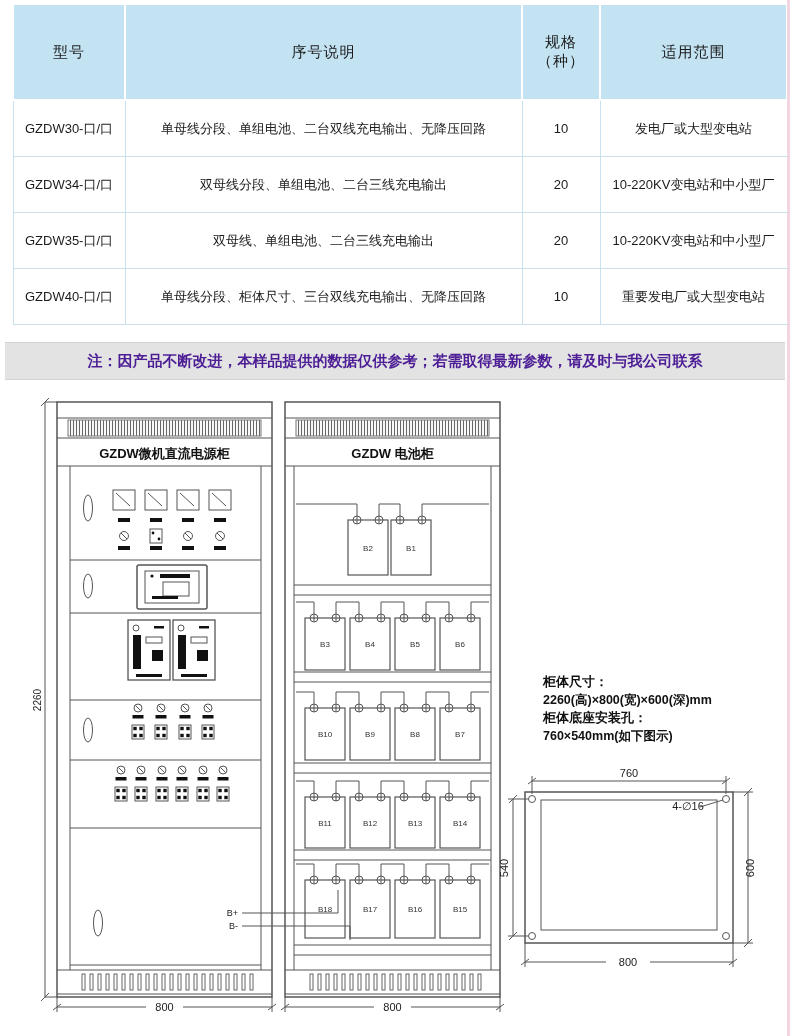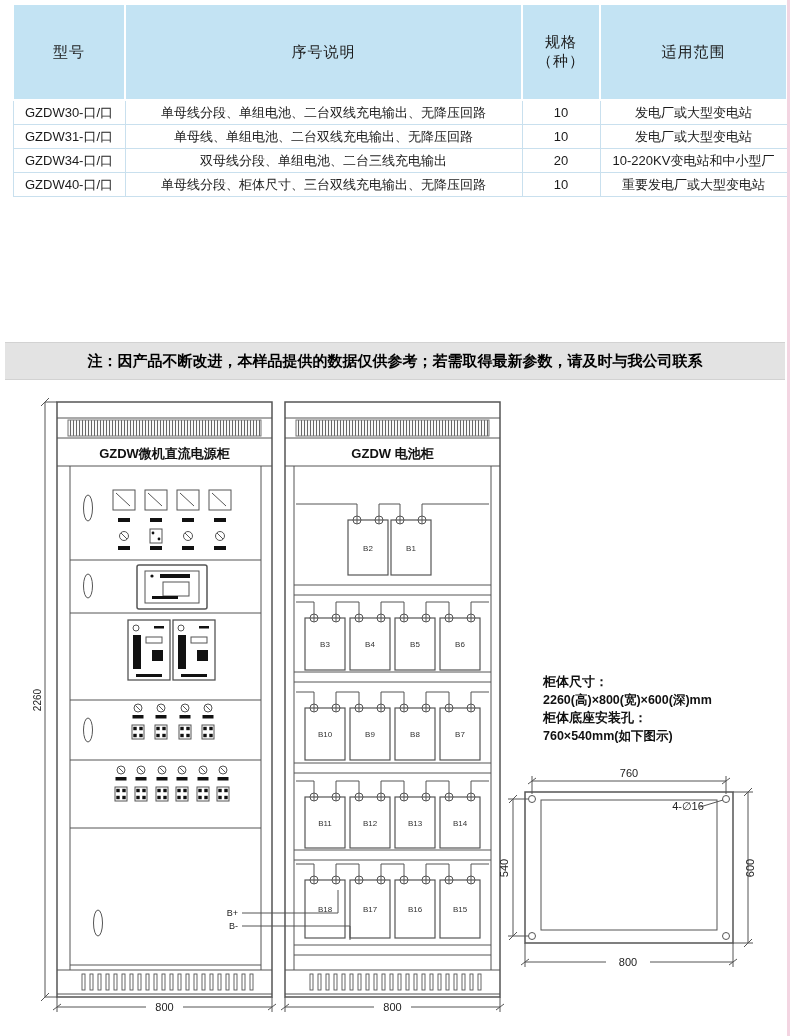--- a/index.html
+++ b/index.html
@@ -11,28 +11,28 @@
   .spec-table{
     position:absolute;left:12px;top:3px;width:774px;
     border-collapse:collapse;table-layout:fixed;
   }
   .spec-table th{
     background:#c3e3f3;height:92px;font-weight:normal;font-size:15px;
     border:2px solid #ffffff;color:#1c1c1c;letter-spacing:1px;
   }
   .spec-table td{
     background:#ffffff;border:1px solid #c9e0ee;height:23px;
-    font-size:13px;text-align:center;padding:0 2px;white-space:nowrap;overflow:hidden;
+    font-size:13px;text-align:center;padding:16px 2px;white-space:nowrap;overflow:hidden;
   }
   .spec-table td.model{font-size:13px;}
   
   .note-bar{
     position:absolute;left:5px;top:342px;width:780px;height:36px;
     background:#e3e3e3;border-top:1px solid #d2d2d2;border-bottom:1px solid #d2d2d2;
-    text-align:center;line-height:36px;font-size:15px;font-weight:bold;color:#000000;
+    text-align:center;line-height:36px;font-size:15px;font-weight:bold;color:#4c1d95;
   }
   
   .drawing{position:absolute;left:0;top:378px;width:786px;height:658px;}
   svg{font-family:"Liberation Sans", sans-serif;}
   .cab-title{font-size:13px;font-weight:bold;fill:#111;}
   .dim{font-size:11px;fill:#222;}
   .dim-sm{font-size:10px;fill:#222;}
   .spec-label{font-size:13px;font-weight:bold;fill:#111;}
   .spec-value{font-size:12.5px;font-weight:bold;fill:#111;}
   .batt-label{font-size:8px;fill:#333;}
@@ -62,28 +62,28 @@
         </tr>
       </thead>
     <tbody id="tbody">
         <tr>
           <td class="model">GZDW30-口/口</td>
           <td>单母线分段、单组电池、二台双线充电输出、无降压回路</td>
           <td>10</td>
           <td>发电厂或大型变电站</td>
         </tr>
         <tr>
-          <td class="model">GZDW31-口/口</td>
-          <td>单母线、单组电池、二台双线充电输出、无降压回路</td>
-          <td>10</td>
-          <td>发电厂或大型变电站</td>
+          <td class="model">GZDW34-口/口</td>
+          <td>双母线分段、单组电池、二台三线充电输出</td>
+          <td>20</td>
+          <td>10-220KV变电站和中小型厂</td>
         </tr>
         <tr>
-          <td class="model">GZDW34-口/口</td>
-          <td>双母线分段、单组电池、二台三线充电输出</td>
+          <td class="model">GZDW35-口/口</td>
+          <td>双母线、单组电池、二台三线充电输出</td>
           <td>20</td>
           <td>10-220KV变电站和中小型厂</td>
         </tr>
         <tr>
           <td class="model">GZDW40-口/口</td>
           <td>单母线分段、柜体尺寸、三台双线充电输出、无降压回路</td>
           <td>10</td>
           <td>重要发电厂或大型变电站</td>
         </tr>
       </tbody>

